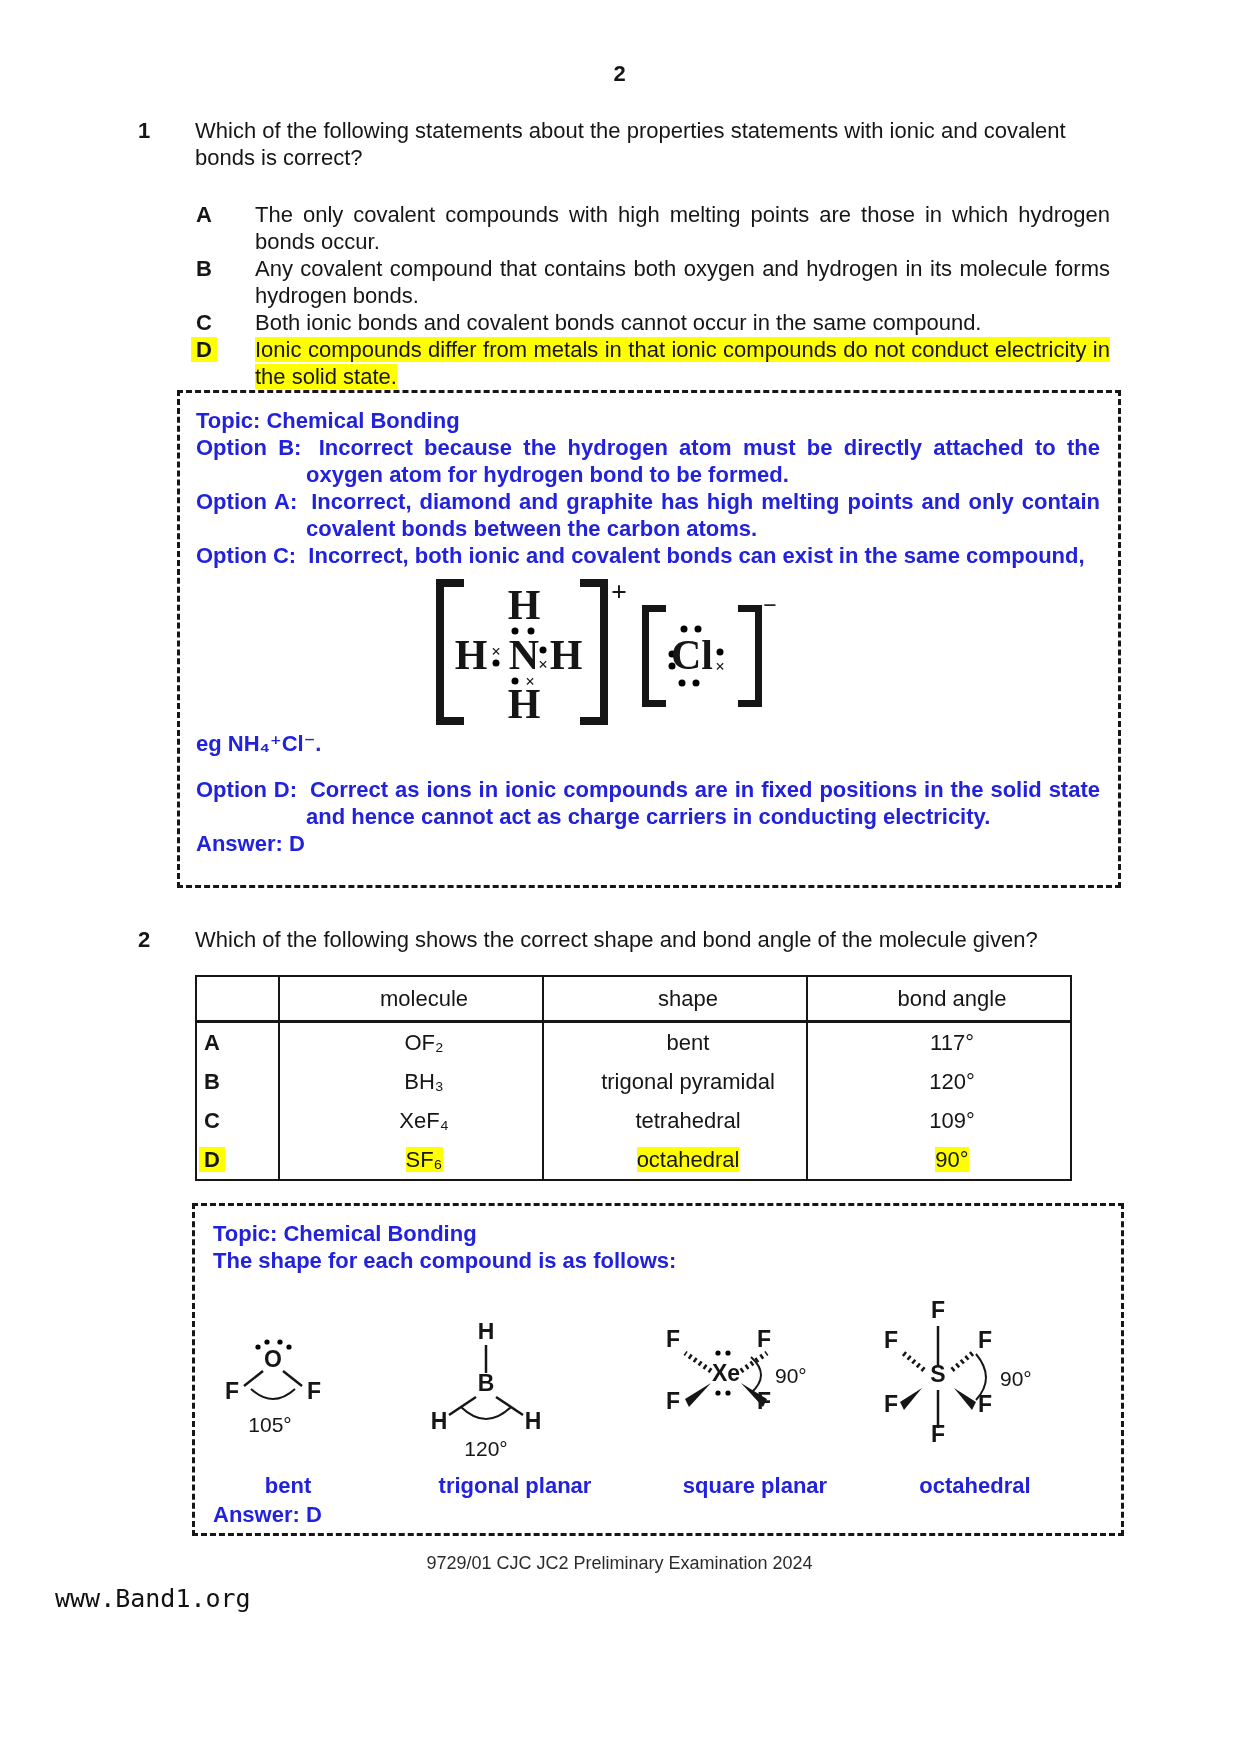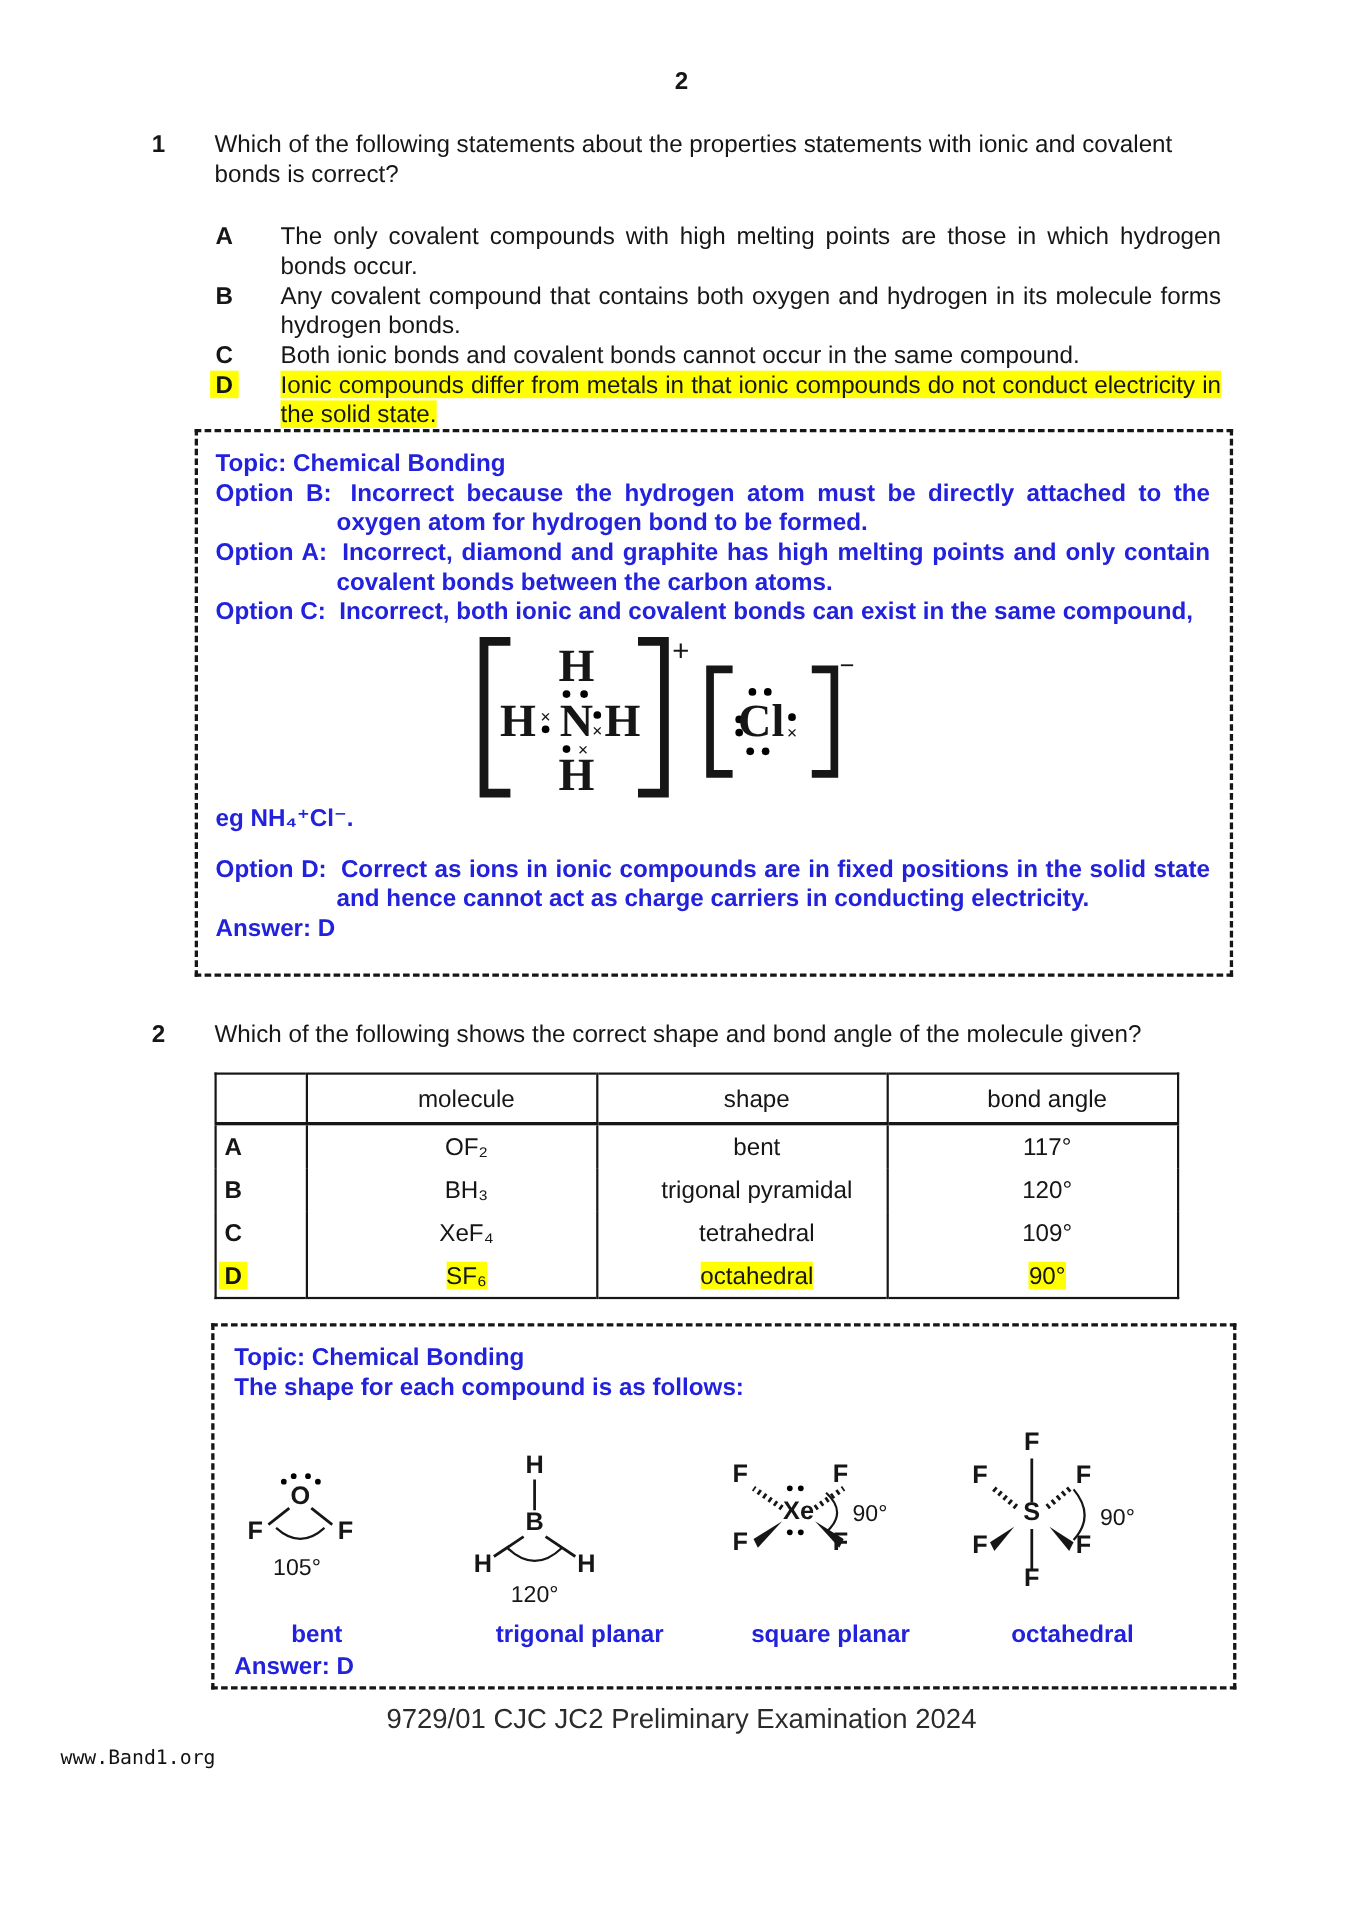--- a/index.html
+++ b/index.html
@@ -45,22 +45,22 @@
     border:3px dashed #161616; padding:14px 18px 5px 18px;
     color:#2222dd; font-weight:bold;
   }
   .exp-box2 p { margin:0; }
   .exp-intro { margin-top:10px; }
   .shapes-wrap { position:relative; height:215px; margin-top:12px; color:#161616; font-weight:normal; }
   .shape-svg { position:absolute; }
   .shape-label { position:absolute; top:186px; width:220px; text-align:center; color:#2222dd; font-weight:bold; }
   .exp2-answer { margin-top:6px; }
 
-  .footer { margin-top:14px; text-align:center; font-size:25px; color:#2b2b2b; }
-  .site { margin:8px 0 0 55px; font-family:"DejaVu Sans Mono","Liberation Mono",monospace; font-size:18px; color:#111; }
+  .footer { margin-top:14px; text-align:center; font-size:18px; color:#2b2b2b; }
+  .site { margin:8px 0 0 55px; font-family:"DejaVu Sans Mono","Liberation Mono",monospace; font-size:25px; color:#111; }
 
   svg text { font-family:"Liberation Sans","DejaVu Sans",sans-serif; fill:#161616; }
   svg .serif { font-family:"Liberation Serif","DejaVu Serif",serif; font-weight:bold; }
   svg .atom { font-size:23px; font-weight:600; }
   svg .angle { font-size:21px; }
   svg .bond { stroke:#161616; stroke-width:2.5; }
   svg .dashb { stroke:#161616; stroke-width:5; stroke-dasharray:2.5 3.5; }
   svg .arc { stroke:#161616; stroke-width:2; fill:none; }
   svg .wedge { fill:#161616; }
 </style>
@@ -270,21 +270,21 @@
         <polygon class="wedge" points="76,98 98,112 94,120"></polygon>
         <text class="atom" x="13" y="122" text-anchor="middle">F</text>
         <text class="atom" x="107" y="122" text-anchor="middle">F</text>
         <line class="bond" x1="60" y1="100" x2="60" y2="138"></line>
         <text class="atom" x="60" y="152" text-anchor="middle">F</text>
         <path class="arc" d="M98,64 Q118,88 98,110"></path>
         <text class="angle" x="122" y="96">90°</text>
       </svg>
 
       <div class="shape-label" style="left:-35px;">bent</div>
-      <div class="shape-label" style="left:204px;">trigonal planar</div>
+      <div class="shape-label" style="left:192px;">trigonal planar</div>
       <div class="shape-label" style="left:432px;">square planar</div>
       <div class="shape-label" style="left:652px;">octahedral</div>
     </div>
 
     <p class="exp2-answer">Answer: D</p>
   </div>
 
   <div class="footer">9729/01 CJC JC2 Preliminary Examination 2024</div>
   <div class="site">www.Band1.org</div>
 

